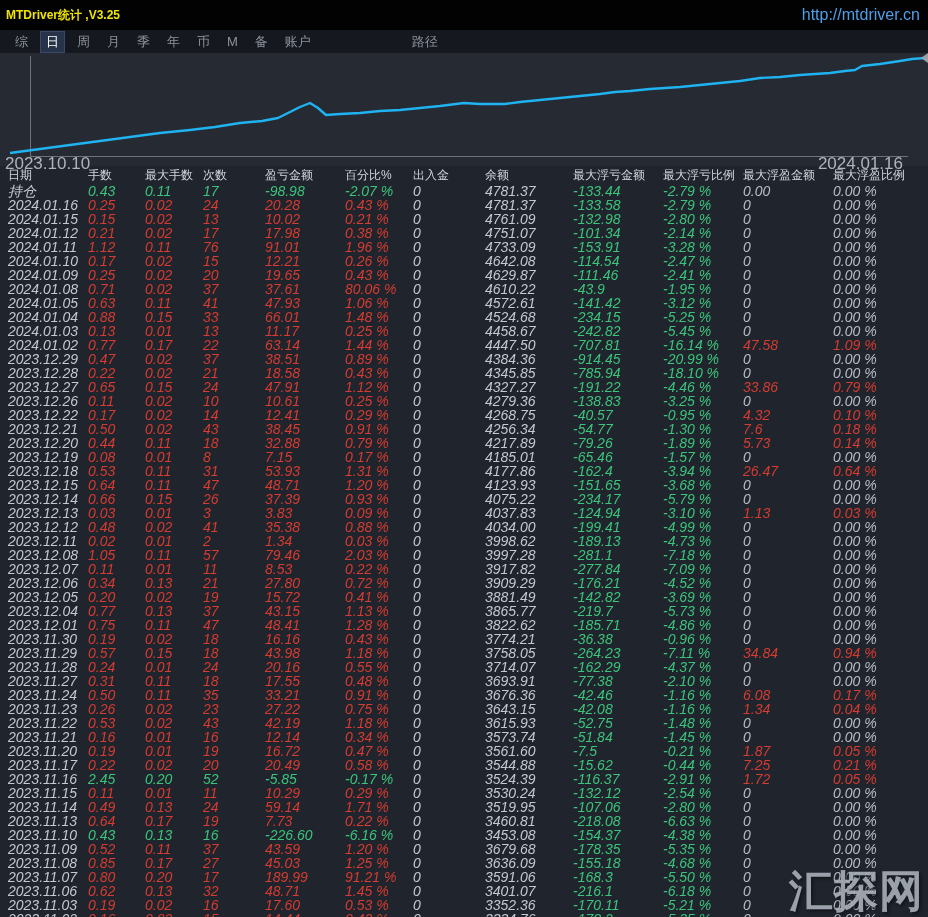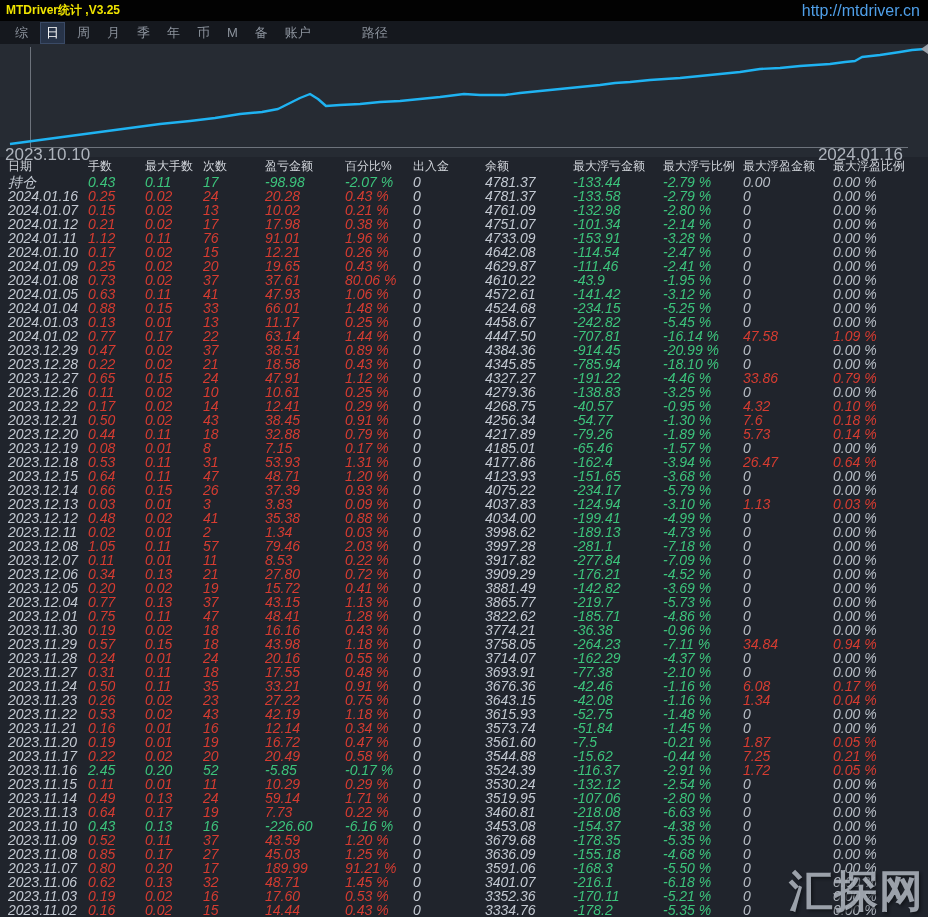--- a/index.html
+++ b/index.html
@@ -1,27 +1,27 @@
 <!DOCTYPE html>
 <html><head>
 <meta charset="utf-8">
 <style>
   * { margin:0; padding:0; box-sizing:border-box; }
   html,body { width:928px; height:917px; overflow:hidden; background:#20242c;
     font-family:"Liberation Sans","DejaVu Sans",sans-serif; }
   
-  .titlebar { height:21px; background:#020202; display:flex; justify-content:space-between;
+  .titlebar { height:30px; background:#020202; display:flex; justify-content:space-between;
     align-items:center; padding:0 8px 0 6px; }
   .app-title { color:#f0e400; font-size:12px; font-weight:bold; }
   .app-link { color:#4f9fe8; font-size:16px; text-decoration:none; }
   
   .menubar { height:23px; background:#15181e; display:flex; align-items:center; padding-left:10px; }
   .menu-item { color:#8b929c; font-size:13px; padding:1px 5px; margin-right:7px; cursor:default; }
   .menu-item.selected { background:#273348; border:1px solid #3a4a66; color:#ffffff; }
-  .menu-item.path { margin-left:34px; }
+  .menu-item.path { margin-left:84px; }
   
   .chart { position:relative; height:113px; background:#262b33; }
   .chart svg { position:absolute; left:0; top:0; }
   .axis-v { position:absolute; left:30px; top:3px; width:1px; height:100px; background:#6d737c; }
   .axis-h { position:absolute; left:30px; top:103px; width:878px; height:1px; background:#6d737c; }
   .chart-label { position:absolute; color:#aeb4bd; font-size:17px; }
   .label-start { left:5px; top:101px; }
   .label-end { right:25px; top:101px; }
   .edge-arrow { position:absolute; right:0; top:0; width:0; height:0;
     border-top:5px solid transparent; border-bottom:5px solid transparent;
@@ -113,21 +113,21 @@
         <div class="cell red">20.28</div>
         <div class="cell red">0.43 %</div>
         <div class="cell gray">0</div>
         <div class="cell gray">4781.37</div>
         <div class="cell green">-133.58</div>
         <div class="cell green">-2.79 %</div>
         <div class="cell dim">0</div>
         <div class="cell dim">0.00 %</div>
       </div>
       <div class="trow">
-        <div class="cell gray">2024.01.07</div>
+        <div class="cell gray">2024.01.15</div>
         <div class="cell red">0.15</div>
         <div class="cell red">0.02</div>
         <div class="cell red">13</div>
         <div class="cell red">10.02</div>
         <div class="cell red">0.21 %</div>
         <div class="cell gray">0</div>
         <div class="cell gray">4761.09</div>
         <div class="cell green">-132.98</div>
         <div class="cell green">-2.80 %</div>
         <div class="cell dim">0</div>
@@ -184,21 +184,21 @@
         <div class="cell red">0.43 %</div>
         <div class="cell gray">0</div>
         <div class="cell gray">4629.87</div>
         <div class="cell green">-111.46</div>
         <div class="cell green">-2.41 %</div>
         <div class="cell dim">0</div>
         <div class="cell dim">0.00 %</div>
       </div>
       <div class="trow">
         <div class="cell gray">2024.01.08</div>
-        <div class="cell red">0.73</div>
+        <div class="cell red">0.71</div>
         <div class="cell red">0.02</div>
         <div class="cell red">37</div>
         <div class="cell red">37.61</div>
         <div class="cell red">80.06 %</div>
         <div class="cell gray">0</div>
         <div class="cell gray">4610.22</div>
         <div class="cell green">-43.9</div>
         <div class="cell green">-1.95 %</div>
         <div class="cell dim">0</div>
         <div class="cell dim">0.00 %</div>

